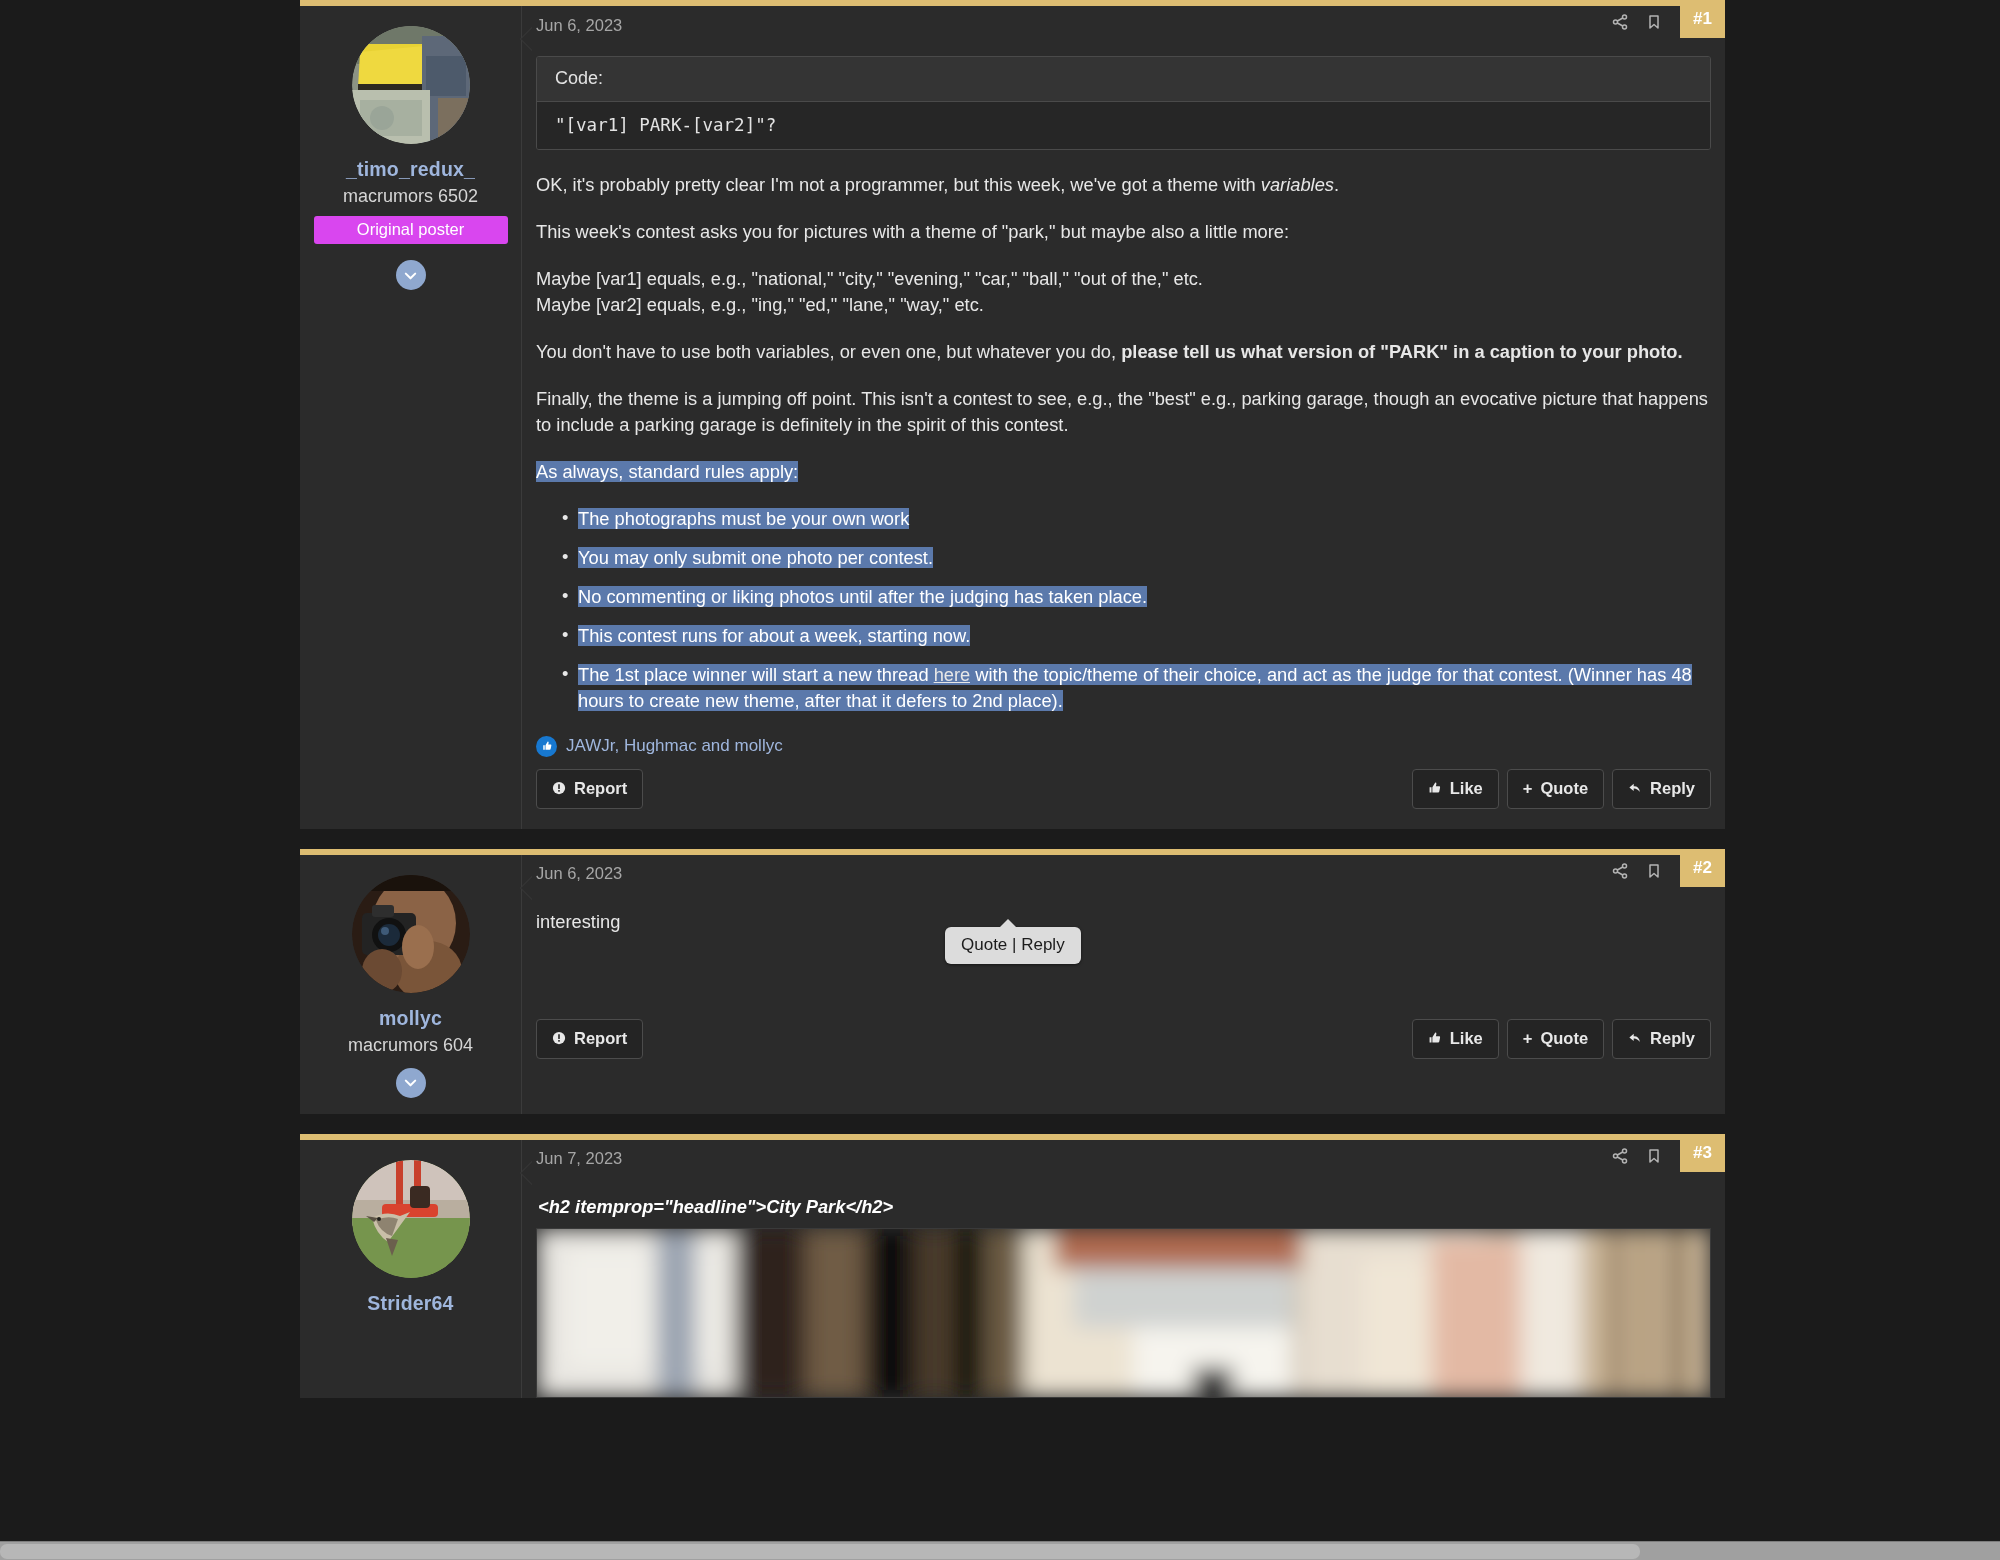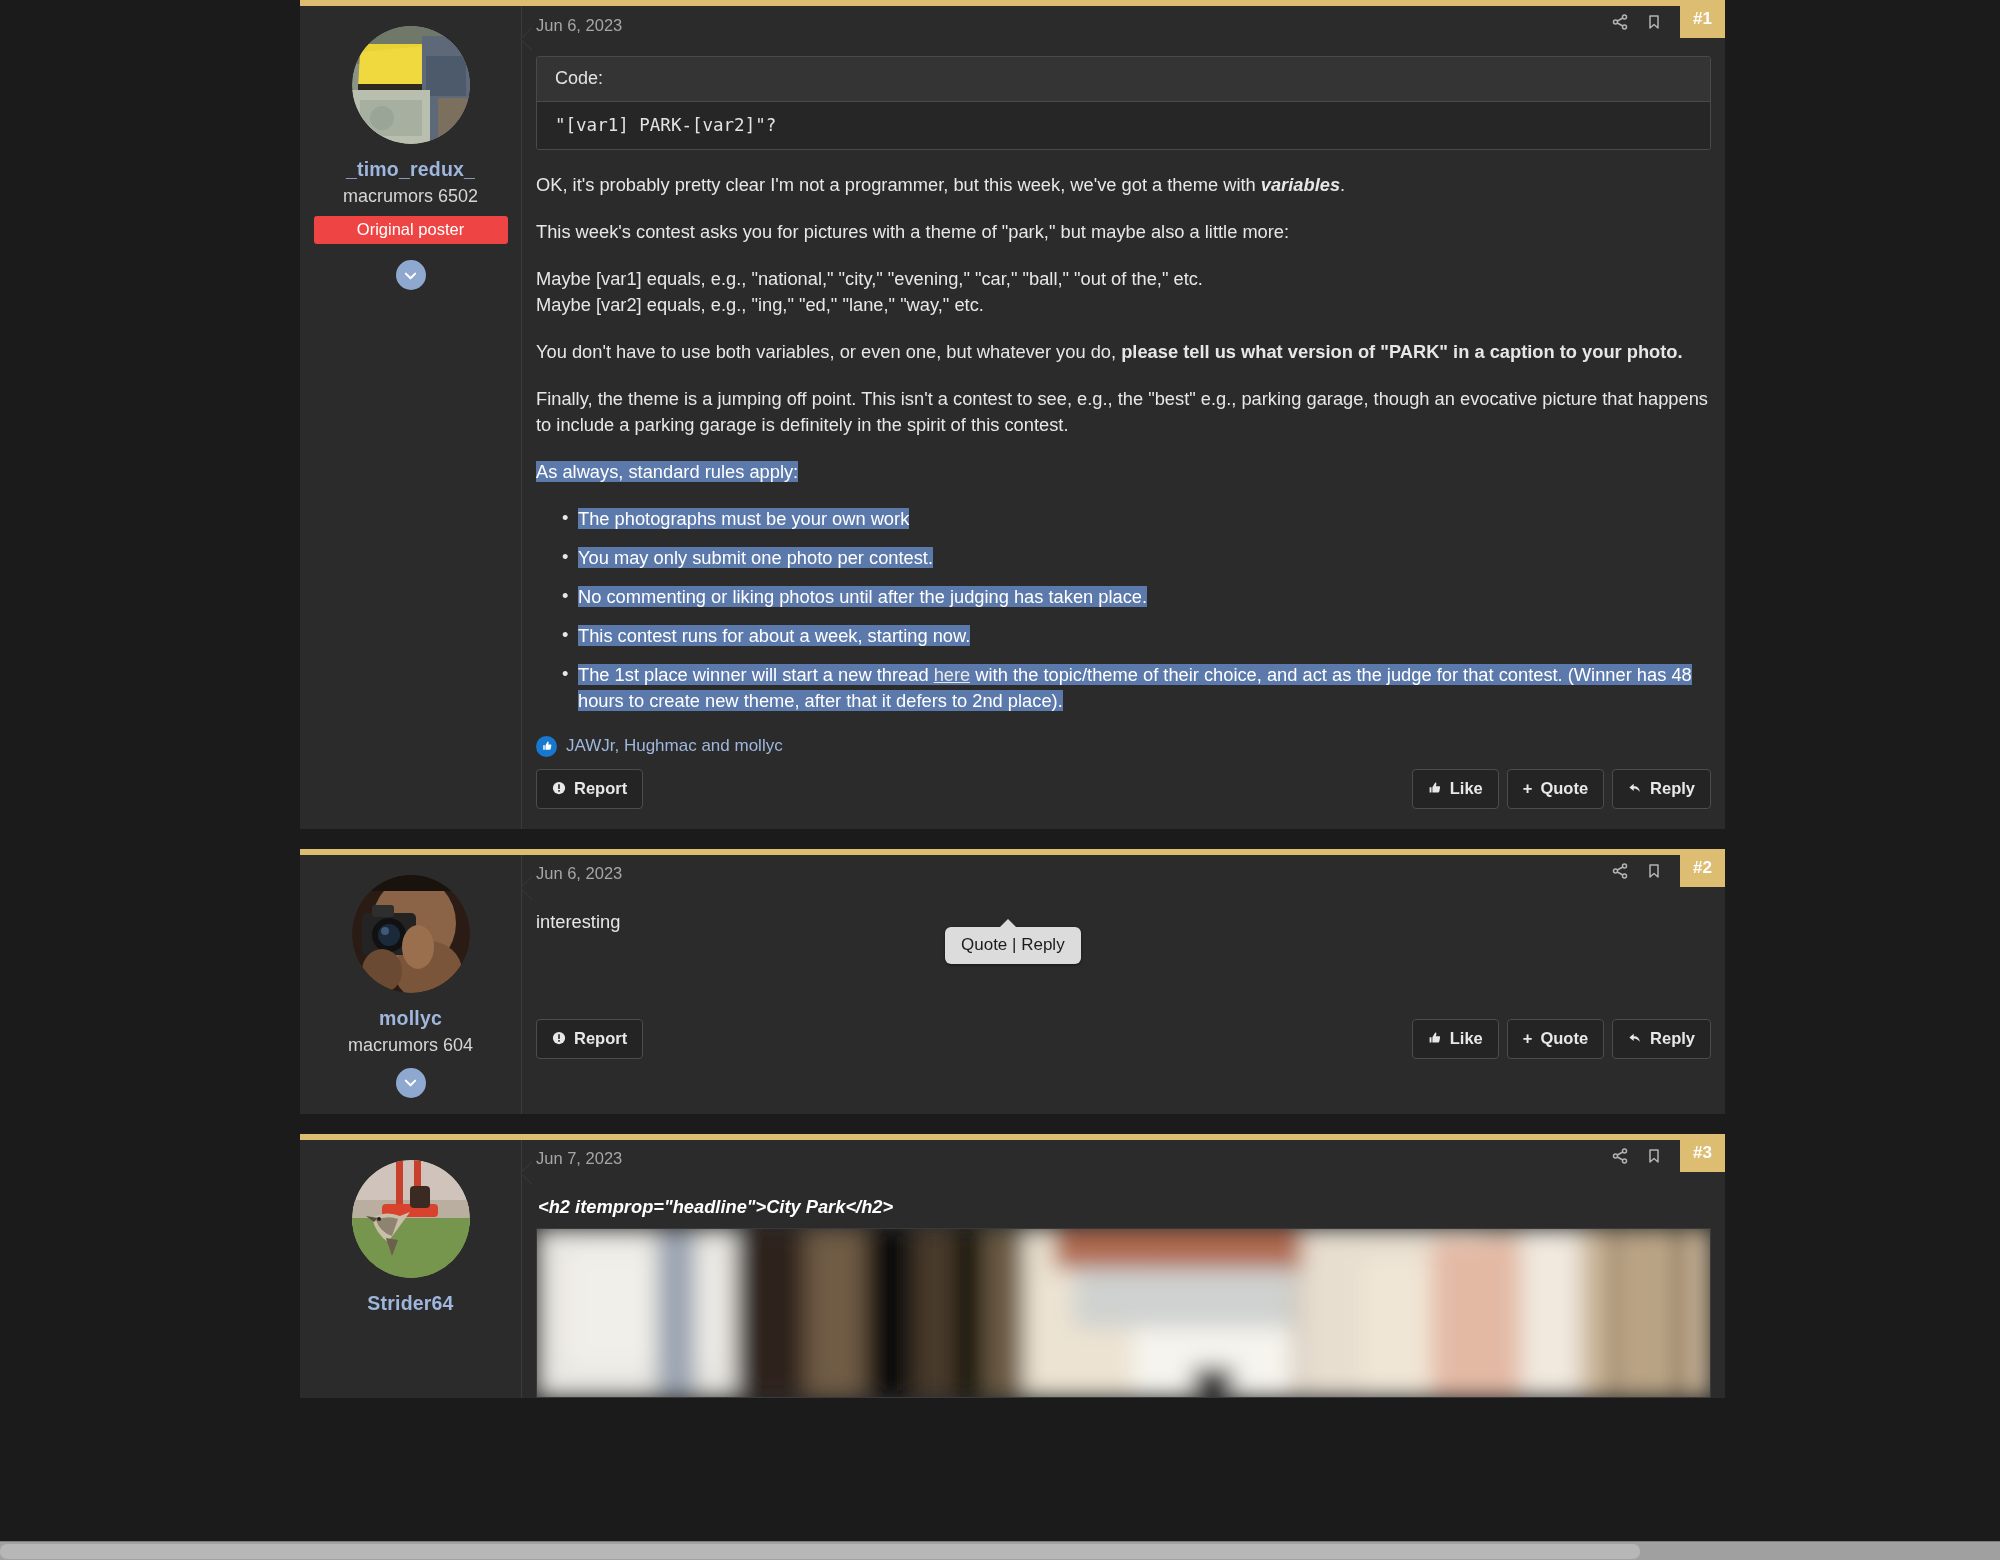--- a/index.html
+++ b/index.html
@@ -70,21 +70,21 @@
   .author-title {
     display: block;
     margin-top: 5px;
     font-size: 18px;
     color: #d6d6d6;
   }
   .op-badge {
     display: block;
     margin: 9px auto 16px;
     width: 194px;
-    background: #ef4444;
+    background: #d946ef;
     color: #ffffff;
     font-size: 16.5px;
     padding: 4px 0 5px;
     border-radius: 3px;
   }
   .chev-btn {
     width: 30px; height: 30px;
     border-radius: 50%;
     background: #8fa8cf;
     margin: 12px auto 0;
@@ -177,21 +177,21 @@
     padding: 13px 18px 14px;
   }
 
   .para {
     color: #e7e7e7;
     font-size: 18.3px;
     line-height: 1.42;
     margin-bottom: 21px;
   }
   .para.tight { }
-  .para em { font-style: italic; font-weight: bold; }
+  .para em { font-style: italic; }
   .para b { font-weight: bold; }
 
   .sel { background: #5b79ab; color: #ffffff; }
 
   ul.rules {
     list-style: none;
     margin: 0 0 0 0;
     padding: 0;
   }
   ul.rules li {

